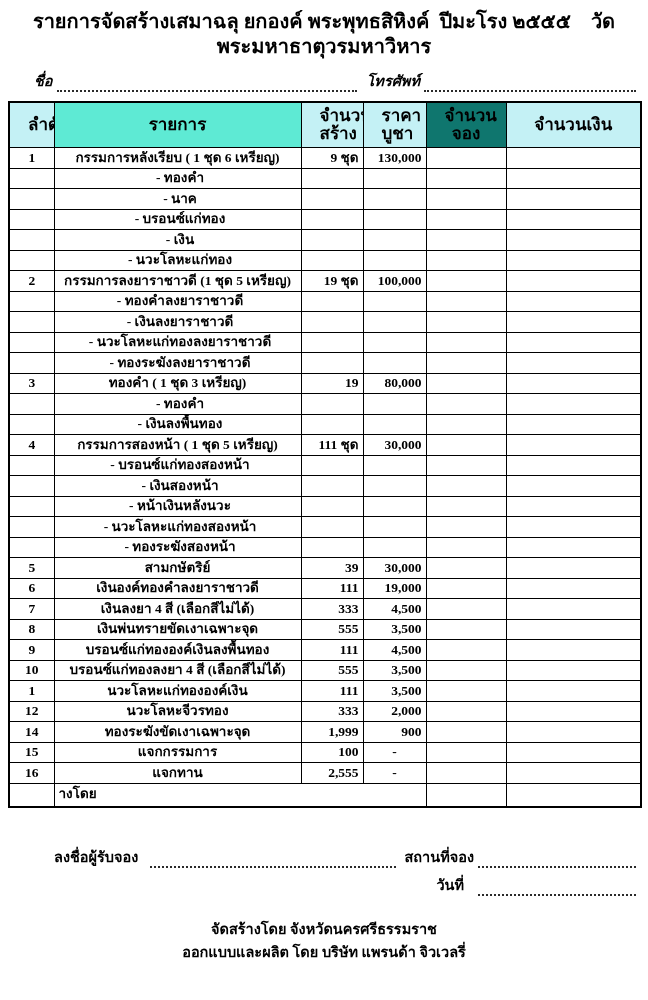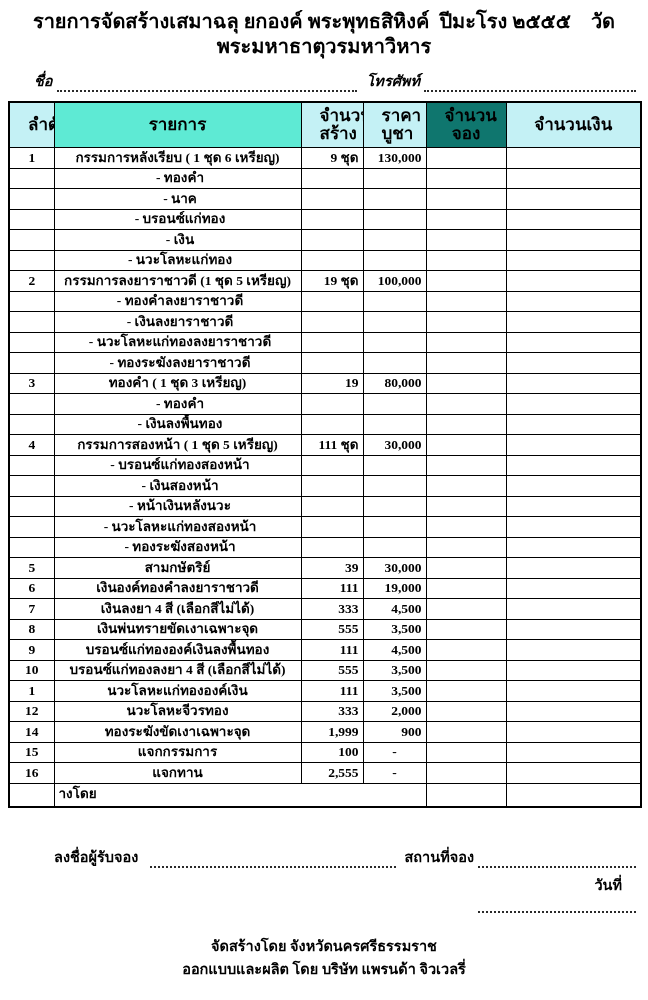--- a/index.html
+++ b/index.html
@@ -48,21 +48,21 @@
   td.c-price{text-align:right;padding-right:9px;}
   td.c-price.dash{text-align:center;padding-right:4px;}
   td.c-res, td.c-amt{background:#fff;}
   tr.total-row td{height:22px;}
   td.c-total{text-align:left;padding-left:12px;font-size:14px;}
 
   .sign-block{margin:16px 12px 0 54px;font-size:14.5px;}
   .sign-line1{display:flex;align-items:flex-end;}
   .sign-line1 .dots.sig{flex:1;margin:0 8px;}
   .sign-line1 .dots.place{width:158px;}
-  .sign-line2{display:flex;align-items:flex-end;justify-content:flex-end;margin-top:5px;flex-direction:column;}
+  .sign-line2{display:flex;align-items:flex-end;justify-content:flex-end;margin-top:5px;}
   .sign-line2 .dots.date{width:158px;}
   .sign-line2 .lbl{padding-right:14px;}
 
   .footer-center{margin-top:22px;text-align:center;font-size:14.5px;line-height:1.6;}
 </style>
 </head>
 <body>
 
 <div class="sheet">
 

